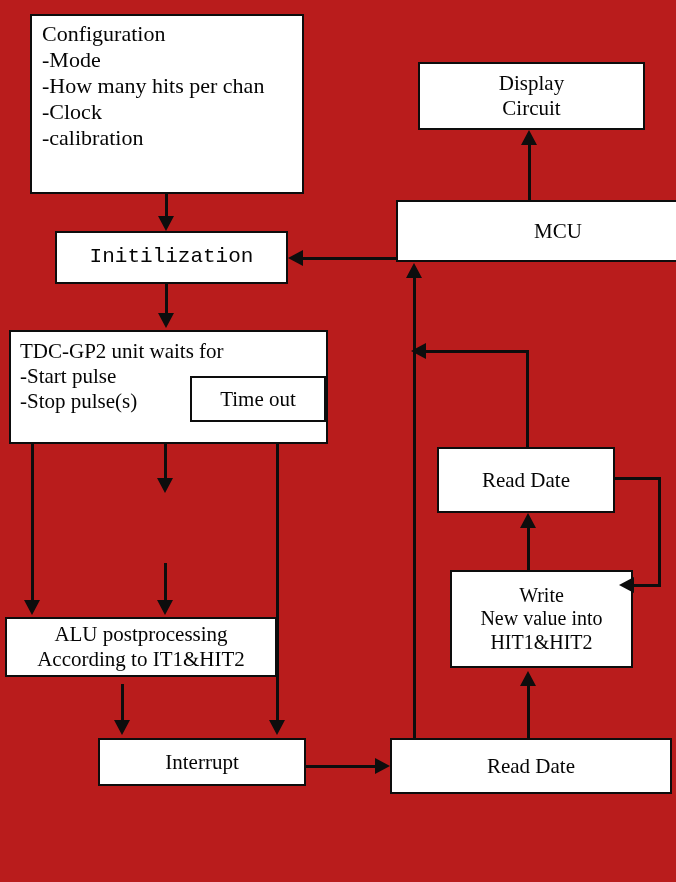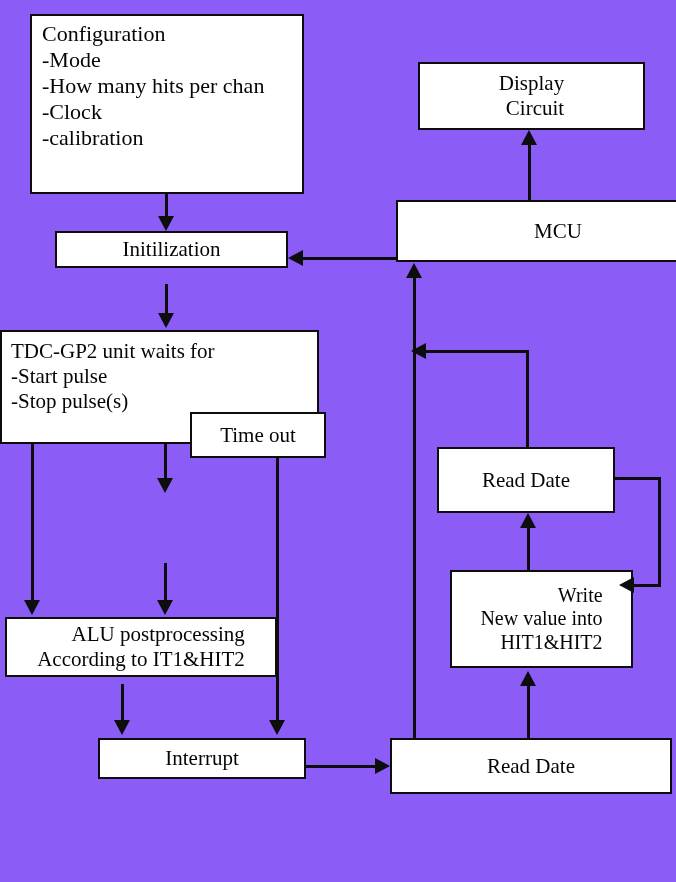--- a/index.html
+++ b/index.html
@@ -4,33 +4,33 @@
 <style>
   html, body {
     margin: 0;
     padding: 0;
     background: #ffffff;
   }
   #canvas {
     position: relative;
     width: 676px;
     height: 882px;
-    background: #8b5cf6;
+    background: #b91c1c;
     font-family: "Liberation Serif", "DejaVu Serif", serif;
     overflow: hidden;
   }
   .node {
     position: absolute;
     border: 2px solid #0d0d0d;
     background: #ffffff;
     box-sizing: border-box;
     display: flex;
     align-items: center;
     justify-content: center;
-    text-align: right;
+    text-align: center;
     color: #050505;
     line-height: 1.18;
     font-size: 21px;
     z-index: 5;
   }
   .node.left-align {
     align-items: flex-start;
     justify-content: flex-start;
     text-align: left;
     padding: 5px 0 0 10px;
@@ -91,41 +91,41 @@
 <div id="canvas">
 
   <div class="node left-align" style="left:30px; top:14px; width:274px; height:180px; font-size:22px;">
     <span class="lines">Configuration
 -Mode
 -How many hits per chan
 -Clock
 -calibration</span>
   </div>
 
-  <div class="node" style="left:55px; top:231px; width:233px; height:37px;">
+  <div class="node" style="left:55px; top:231px; width:233px; height:53px;font-family:Liberation Mono, monospace;">
     <span class="lines">Initilization</span>
   </div>
 
-  <div class="node left-align" style="left:0; top:330px; width:319px; height:114px; padding-top:7px; padding-left:9px;">
+  <div class="node left-align" style="left:9px; top:330px; width:319px; height:114px; padding-top:7px; padding-left:9px;">
     <span class="lines">TDC-GP2 unit waits for
 -Start pulse
 -Stop pulse(s)</span>
   </div>
 
-  <div class="node" style="left:190px; top:412px; width:136px; height:46px; z-index:7;">
+  <div class="node" style="left:190px; top:376px; width:136px; height:46px; z-index:7;">
     <span class="lines">Time out</span>
   </div>
 
 
   <div class="node" style="left:5px; top:617px; width:272px; height:60px;">
     <span class="lines">ALU postprocessing
 According to IT1&amp;HIT2</span>
   </div>
 
-  <div class="node" style="left:98px; top:738px; width:208px; height:41px;">
+  <div class="node" style="left:98px; top:738px; width:208px; height:48px;">
     <span class="lines">Interrupt</span>
   </div>
 
   <div class="node" style="left:418px; top:62px; width:227px; height:68px;">
     <span class="lines">Display
 Circuit</span>
   </div>
 
   <div class="node" style="left:396px; top:200px; width:324px; height:62px;">
     <span class="lines">MCU</span>

